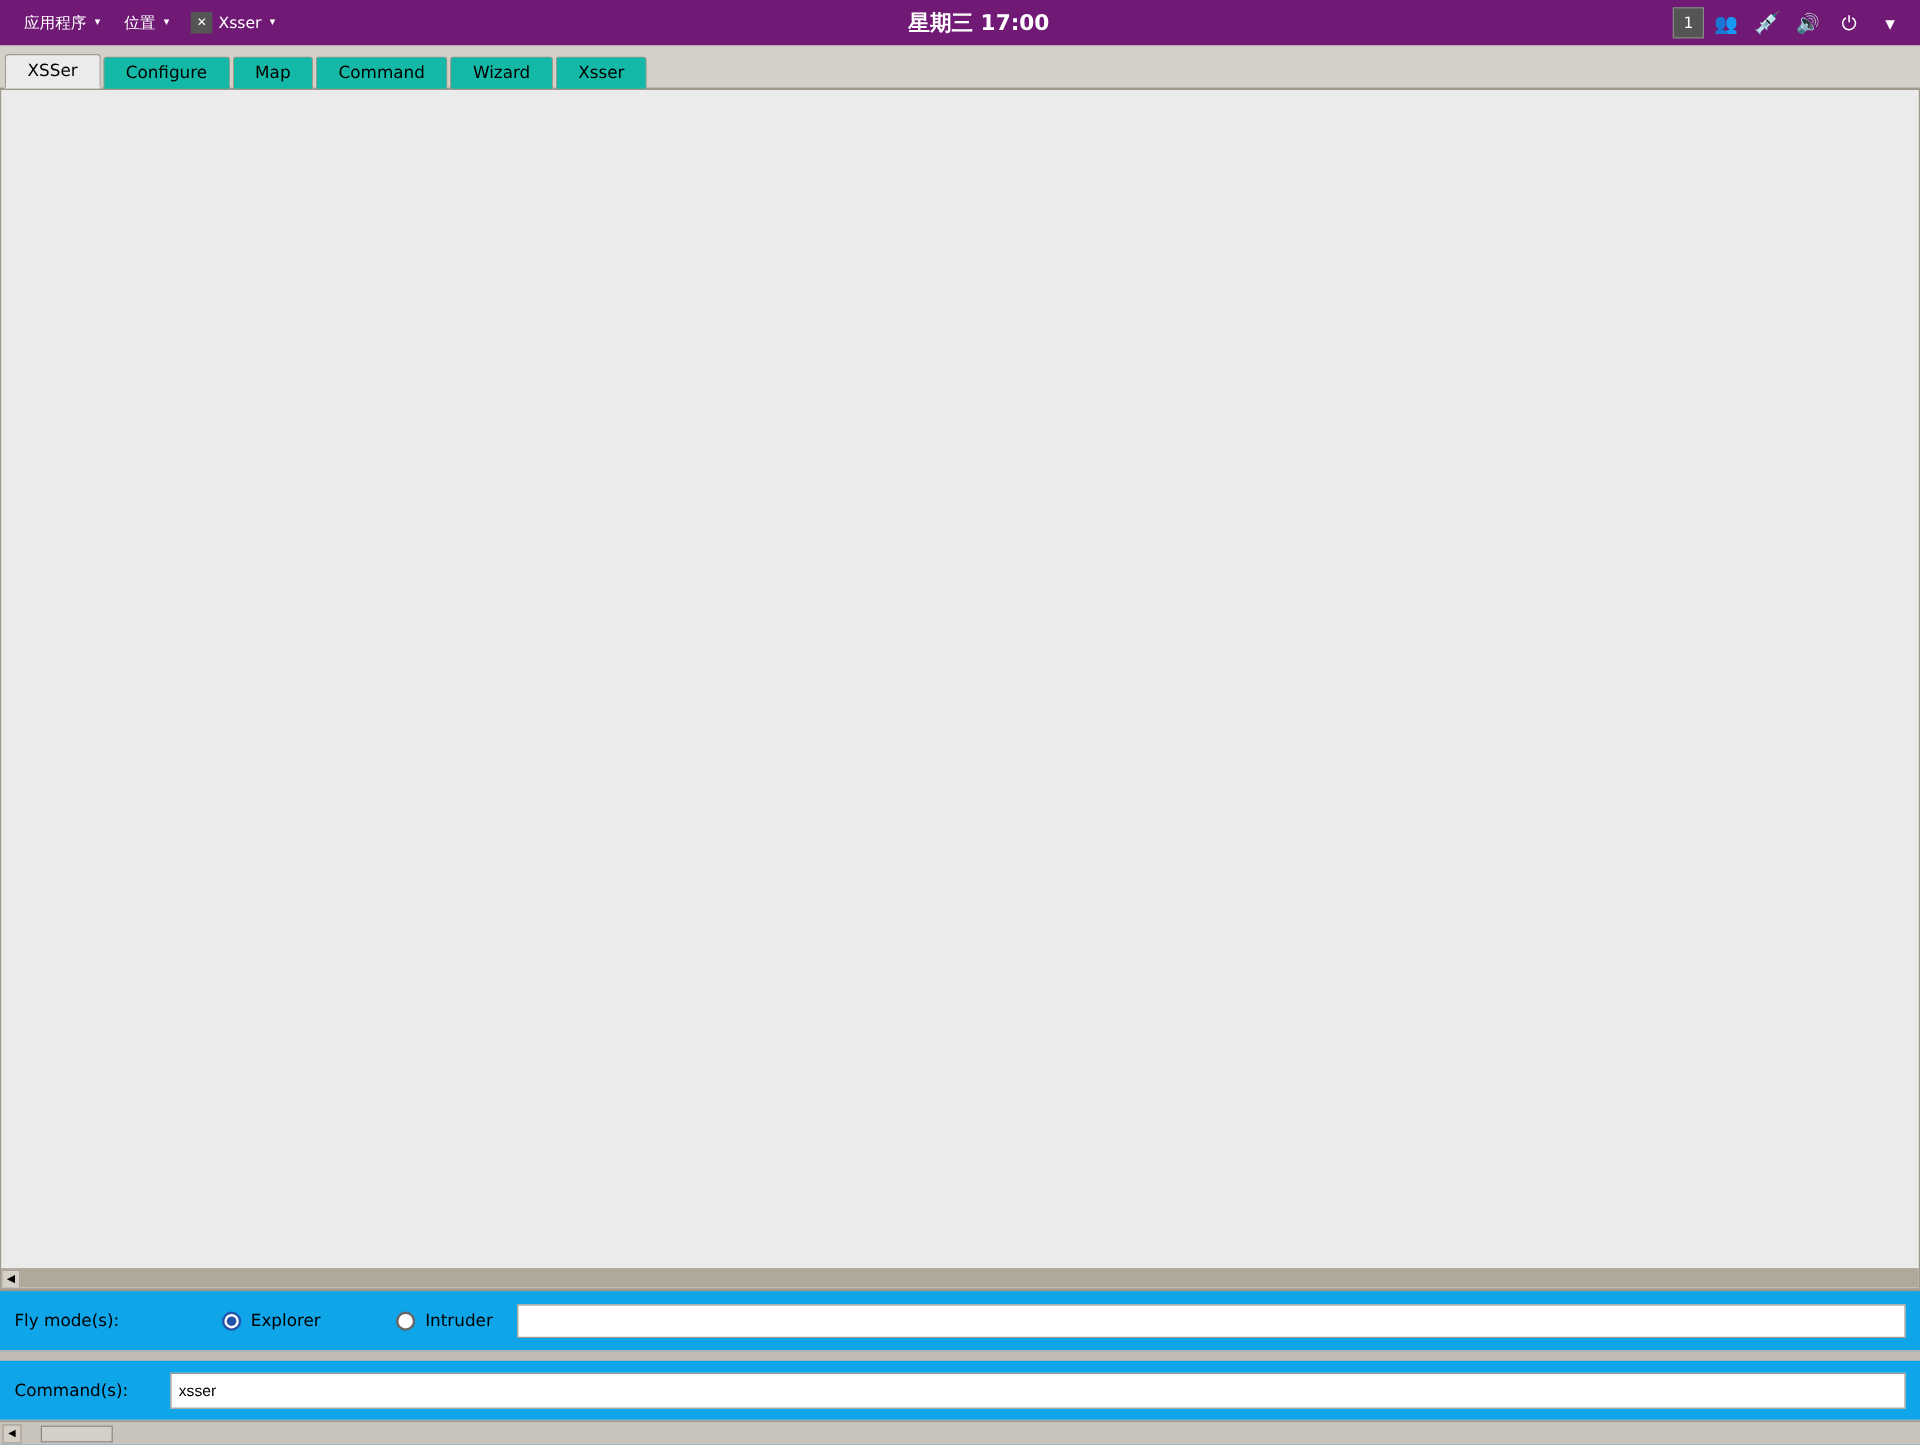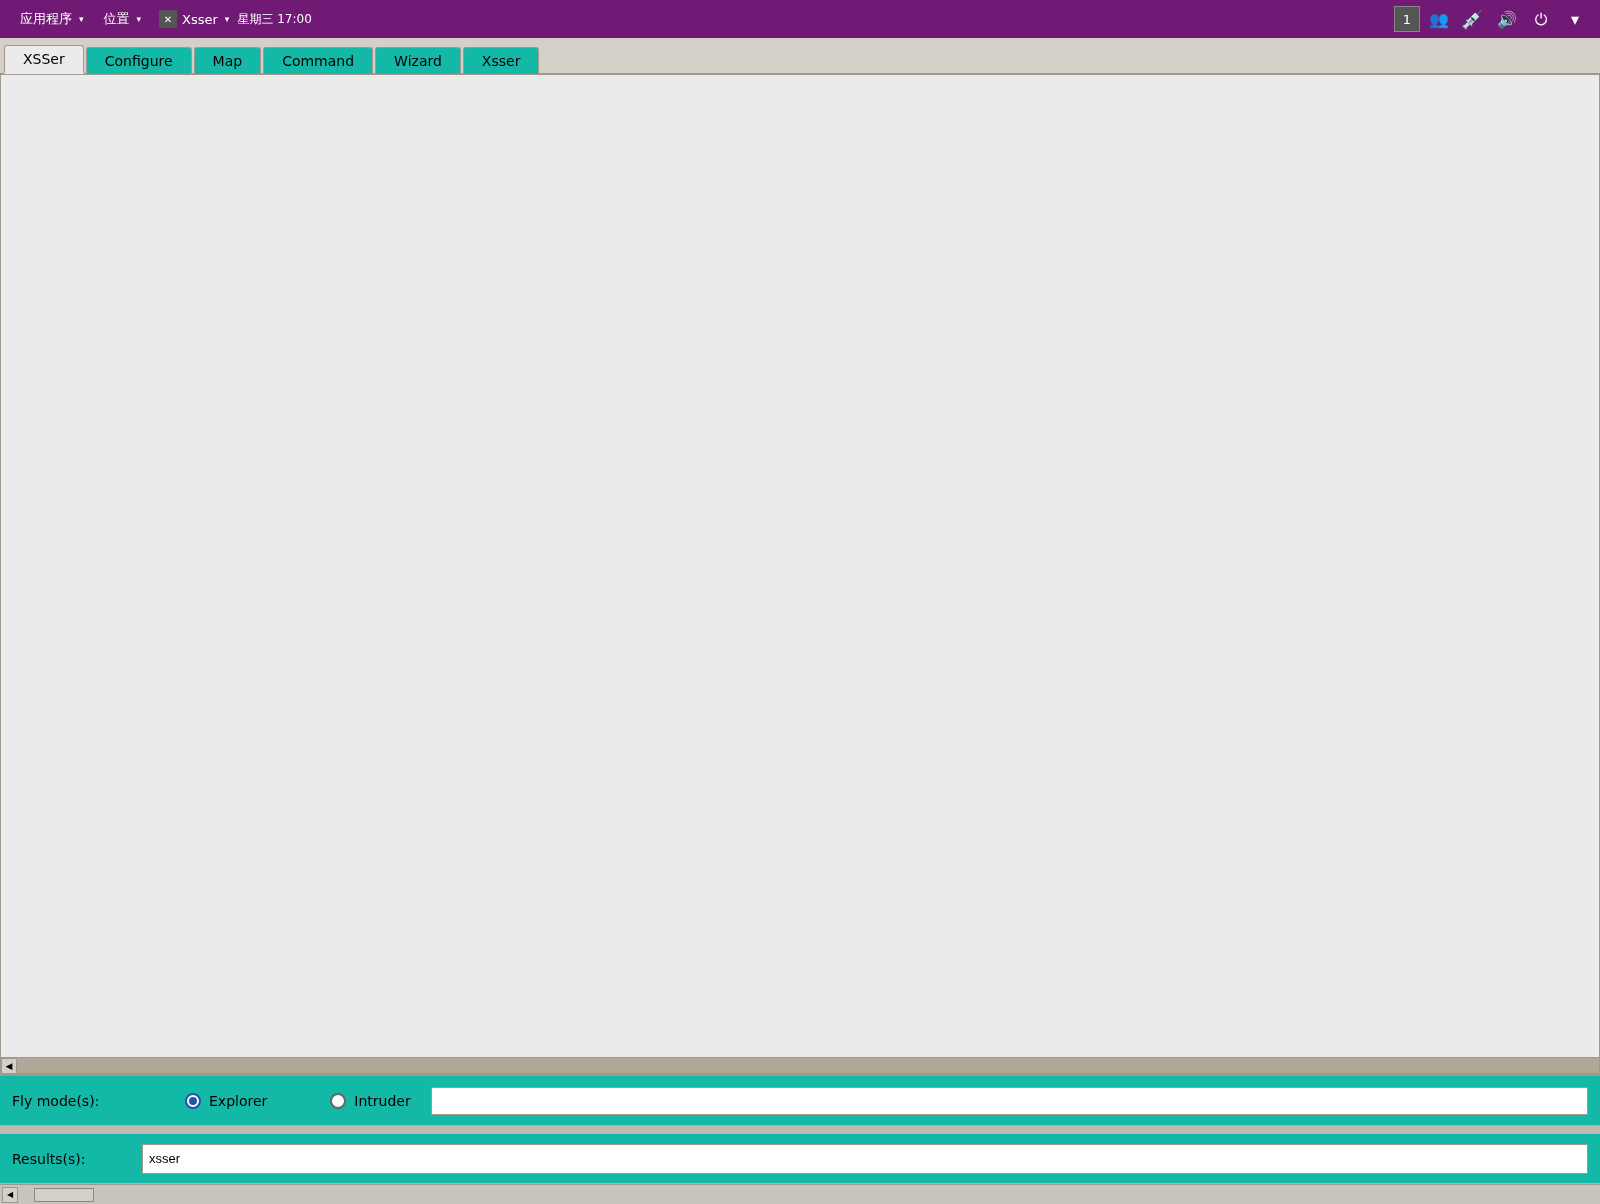--- a/index.html
+++ b/index.html
@@ -32,23 +32,24 @@
       cursor: pointer;
       color: #ffffff;
     }
     .taskbar-dropdown-arrow {
       font-size: 9px;
       margin-left: 2px;
     }
     .taskbar-center {
       flex: 1;
       display: flex;
-      align-items: center;
-      font-size: 12px;
-      font-weight: normal;
+      justify-content: center;
+      align-items: center;
+      font-size: 18px;
+      font-weight: bold;
     }
     .taskbar-right {
       display: flex;
       align-items: center;
       gap: 4px;
     }
     .taskbar-icon-btn {
       width: 30px;
       height: 28px;
       display: flex;
@@ -161,21 +162,21 @@
       font-size: 9px;
     }
     .scroll-track {
       flex: 1;
       height: 100%;
       background: #b0a898;
     }
 
     
     #bottom-controls {
-      background: #14b8a6;
+      background: #0ea5e9;
       border-top: 2px solid #a0998e;
       padding: 0;
     }
     .control-row {
       display: flex;
       align-items: center;
       padding: 8px 12px;
       border-bottom: 1px solid #b8b2aa;
       min-height: 50px;
     }
@@ -345,21 +346,21 @@
           <div class="radio-circle"></div>
           <span class="radio-label">Intruder</span>
         </label>
       </div>
       <input class="fly-input" type="text" style="">
     </div>
 
     <div class="control-row-separator"></div>
 
     <div class="control-row">
-      <div class="control-label">Results(s):</div>
+      <div class="control-label">Command(s):</div>
       <input class="command-input" type="text" value="xsser" style="">
     </div>
 
     <div id="scrollbar-row">
       <div class="scroll-arrow" style="font-size:8px;">◀</div>
       <div class="h-scroll-thumb"></div>
     </div>
 
   </div>
 </div>

